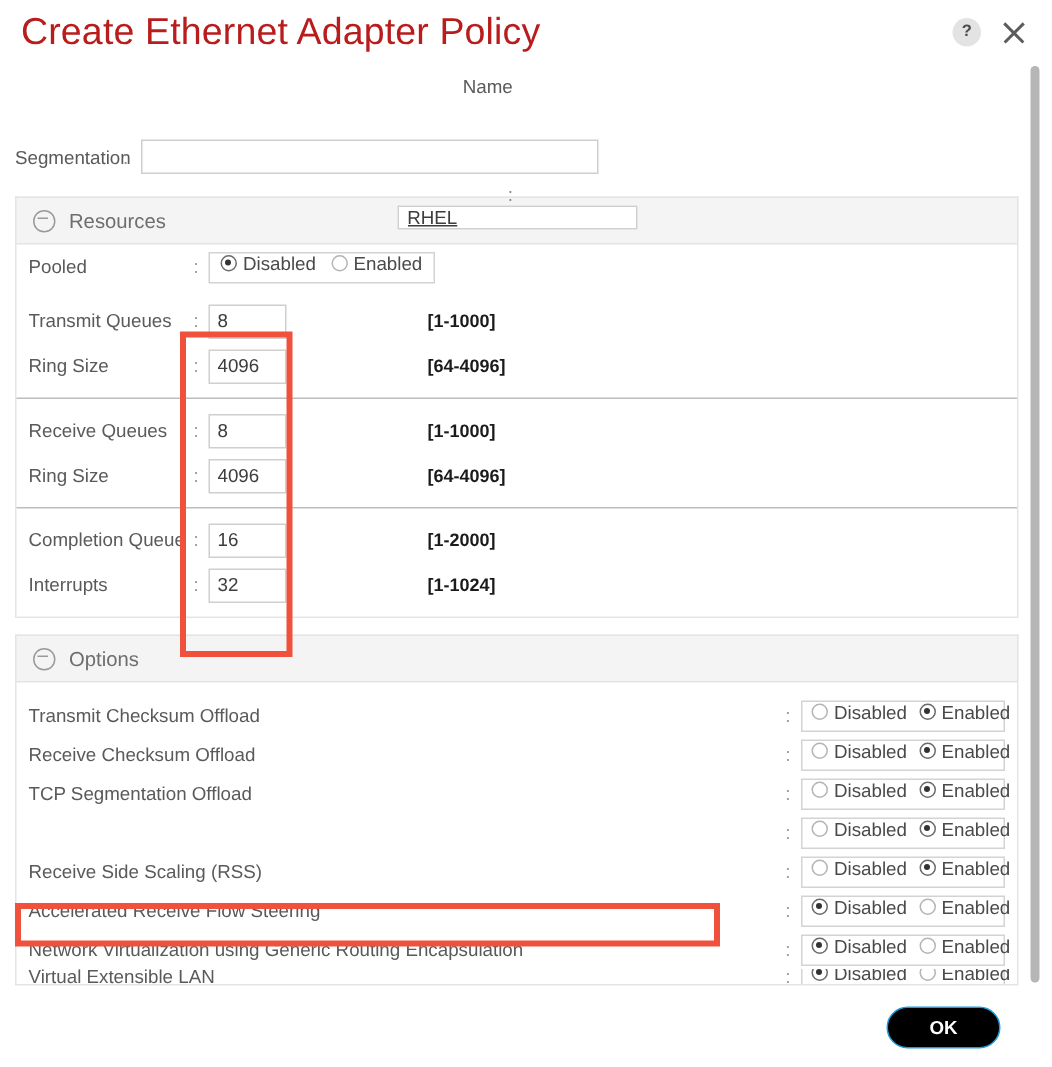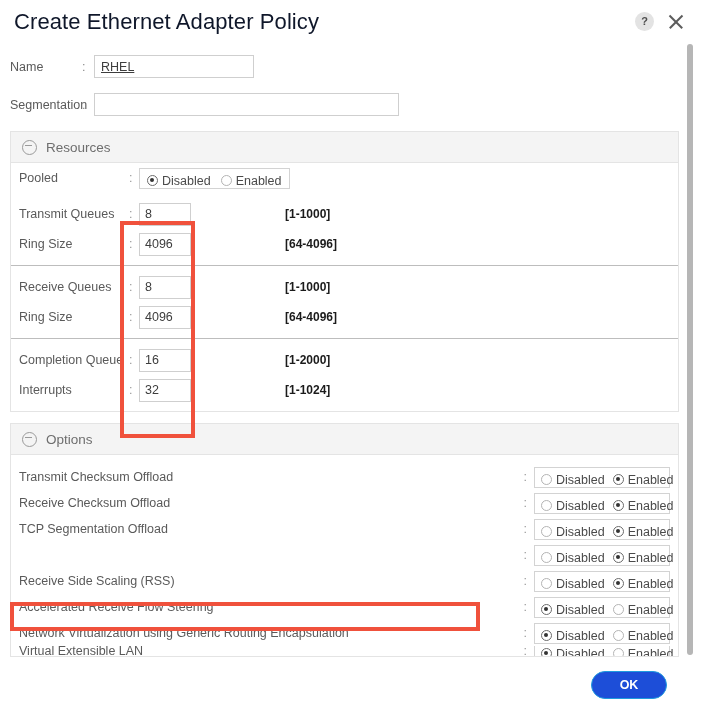--- a/index.html
+++ b/index.html
@@ -28,22 +28,22 @@
   
   .dlg-header {
     height: 43px;
     flex: 0 0 43px;
     display: flex;
     align-items: center;
     padding: 0 14px 0 14px;
     box-sizing: border-box;
   }
   .dlg-title {
-    font-size: 22px;
-    color: #0f172a;
+    font-size: 25px;
+    color: #b91c1c;
     font-weight: 400;
     letter-spacing: .1px;
     white-space: nowrap;
   }
   .hdr-spacer { flex: 1 1 auto; }
   .help-badge {
     width: 19px;
     height: 19px;
     border-radius: 50%;
     background: #e3e3e3;
@@ -85,21 +85,21 @@
     padding-right: 22px;
     box-sizing: border-box;
   }
 
   
   .field-row {
     display: flex;
     align-items: center;
     height: 31px;
   }
-  .field-row.name-row { margin-top: 8px; }
+  .field-row.name-row { margin-top: 8px; flex-direction: column; }
   .field-row.desc-row { margin-top: 7px; }
   .field-label {
     font-size: 12.5px;
     color: #5a5a5a;
     width: 72px;
     flex: 0 0 72px;
   }
   .field-colon {
     font-size: 12.5px;
     color: #8b8b8b;
@@ -207,21 +207,21 @@
 
   
   .pooled-row {
     display: flex;
     align-items: center;
     height: 30px;
     padding-left: 8px;
   }
   .radio-group {
     display: inline-flex;
-    align-items: flex-end;
+    align-items: flex-start;
     border: 1px solid #d3d3d3;
     background: #fff;
     height: 21px;
     padding: 0 7px;
     box-sizing: border-box;
   }
   .radio-opt {
     display: inline-flex;
     align-items: center;
     font-size: 12.5px;
@@ -336,21 +336,21 @@
     border-radius: 14px;
     font-size: 12.5px;
     font-family: "Liberation Sans", sans-serif;
     display: inline-flex;
     align-items: center;
     justify-content: center;
     cursor: pointer;
     box-sizing: border-box;
   }
   .btn-ok {
-    background: #1d4ed8;
+    background: #000000;
     color: #ffffff;
     border: 1px solid #1f9bde;
     font-weight: 700;
     width: 76px;
     margin-right: 14px;
   }
   .btn-cancel {
     background: #ffffff;
     color: #4a4a4a;
     border: 1px solid #cccccc;

